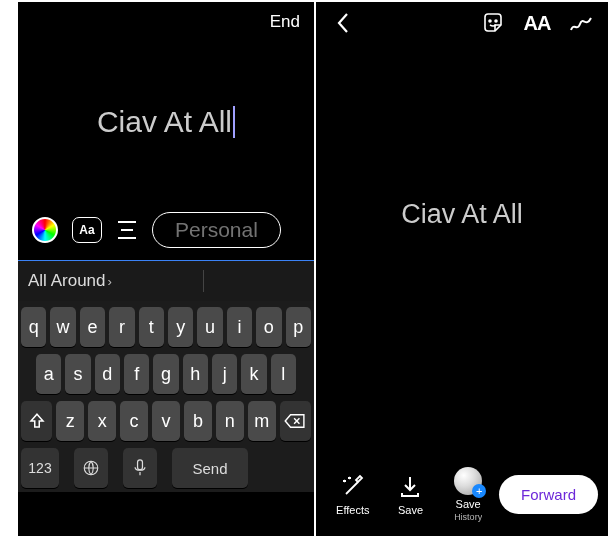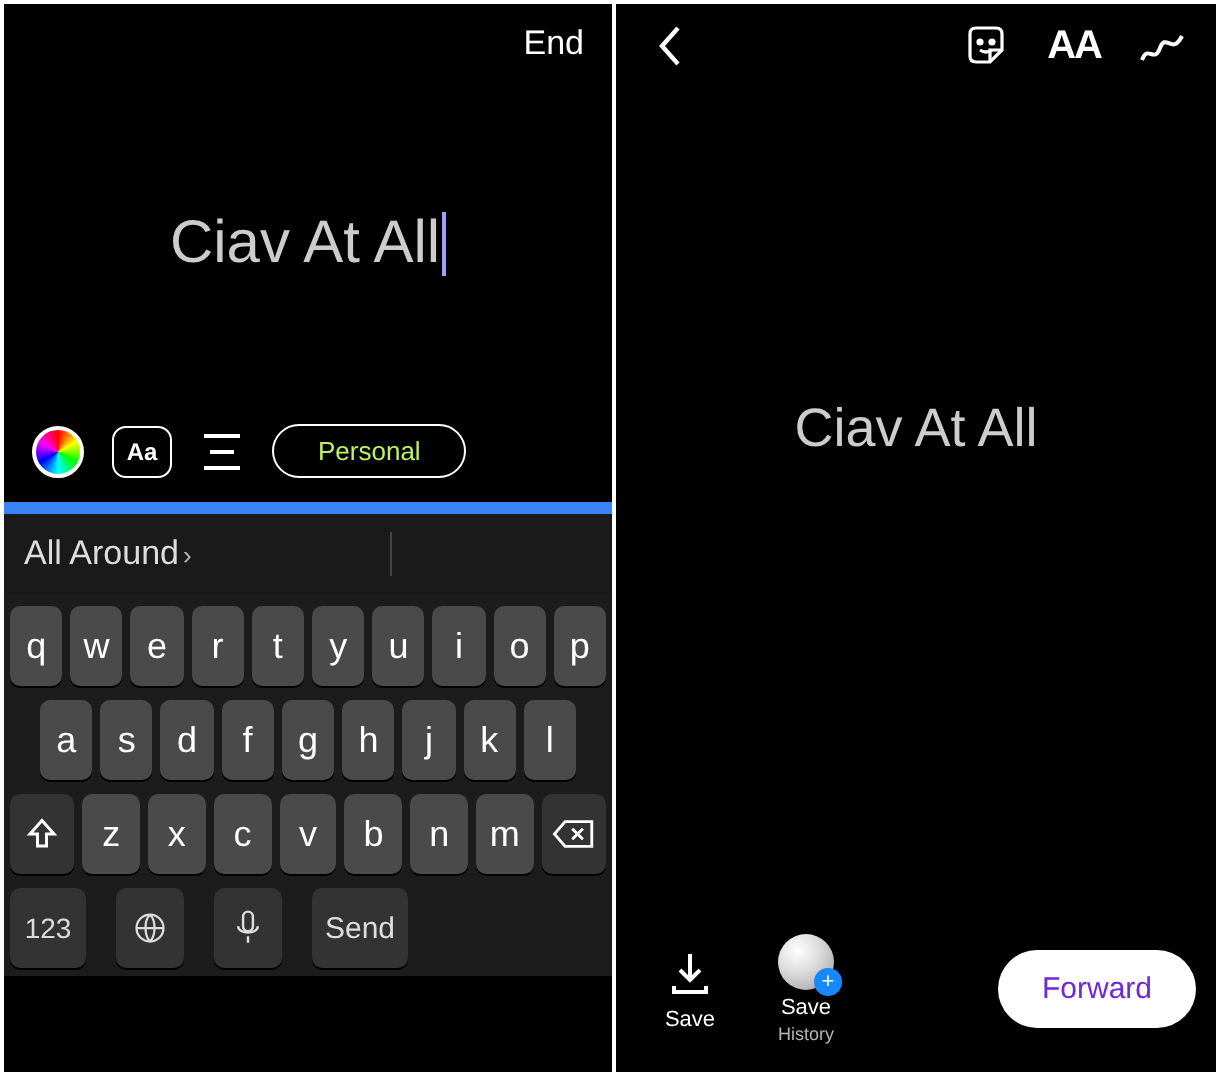--- a/index.html
+++ b/index.html
@@ -9,21 +9,21 @@
     background: #fff;
     font-family: -apple-system, Helvetica, Arial, sans-serif;
     display: flex;
     overflow: hidden;
   }
   .screen {
     background: #000;
     position: relative;
     overflow: hidden;
   }
-  .screen-left { width: 304px; height: 534px; margin: 2px 1px 2px 2px; }
+  .screen-left { width: 304px; height: 534px; margin: 2px 1px 2px 18px; }
   .screen-right { width: 300px; height: 534px; margin: 2px 2px 2px 1px; }
 
   
   .left-top {
     display: flex;
     justify-content: flex-end;
     padding: 10px 14px 0 14px;
     color: #fff;
     font-size: 17px;
   }
@@ -75,33 +75,33 @@
     justify-content: space-between;
     align-items: center;
   }
   .align-icon span { display:block; height:2px; background:#fff; }
   .align-icon span:nth-child(1){width:18px;}
   .align-icon span:nth-child(2){width:12px;}
   .align-icon span:nth-child(3){width:18px;}
   .pill-btn {
     border: 1.5px solid #fff;
     border-radius: 18px;
-    color: #bef264;
-    font-size: 13px;
+    color: #737373;
+    font-size: 21px;
     padding: 5px 22px;
     background: transparent;
   }
   .suggestion-bar {
     background: #1a1a1a;
     color: #ddd;
     font-size: 17px;
     padding: 9px 10px;
     display: flex;
     align-items: center;
-    border-top: 6px solid #3b82f6;
+    border-top: 1px solid #3b82f6;
   }
   .sug-chev { font-size:13px; margin-left:2px; opacity:.8; }
   .sug-sep {
     width:1px; height:22px; background:#444; margin-left:auto; margin-right:100px;
   }
 
   .keyboard {
     background: #1c1c1c;
     padding: 6px 3px 4px 3px;
   }
@@ -122,21 +122,21 @@
   .key-shift, .key-back { background:#333; }
   .brow { display:flex; gap:15px; }
   .bkey {
     background:#333; color:#ddd; border-radius:5px; height:40px;
     display:flex; align-items:center; justify-content:center;
     font-size:15px; box-shadow: 0 1px 0 #000;
   }
   .bkey.num { width:38px; font-size:14px; }
   .bkey.ic { width:34px; }
   .bkey.space { flex:1; background:#4a4a4a; }
-  .bkey.send { width:48px; }
+  .bkey.send { width:76px; }
 
   
   .right-top {
     display:flex;
     align-items:center;
     padding: 8px 14px;
     gap: 18px;
     color:#fff;
   }
   .right-top .spacer { flex:1; }
@@ -310,20 +310,30 @@
     </div>
   </div>
 
   <div class="text-center-right">
     <span>Ciav At All</span>
   </div>
 
   <div class="bottom-row">
     <div class="bicon">
       <div class="ic">
+        <svg width="26" height="26" viewBox="0 0 26 26" fill="none" stroke="#fff" stroke-width="1.8">
+            <path d="M6 20 L18 8"></path>
+            <path d="M18 8 L16 6 L20 2 L22 4 Z"></path>
+            <path d="M4 6 L5 8 M3 7 L6 7 M9 3 L10 5 M8 4 L11 4"></path>
+          </svg>
+      </div>
+      <div class="lbl">Effects</div>
+    </div>
+    <div class="bicon">
+      <div class="ic">
         <svg width="22" height="24" viewBox="0 0 22 24" fill="none" stroke="#fff" stroke-width="2">
             <path d="M11 2 V14 M6 10 L11 15 L16 10"></path>
             <path d="M3 18 V21 H19 V18"></path>
           </svg>
       </div>
       <div class="lbl">Save</div>
     </div>
     <div class="bicon">
       <div class="ic avatar-wrap">
         <div class="avatar"></div>

